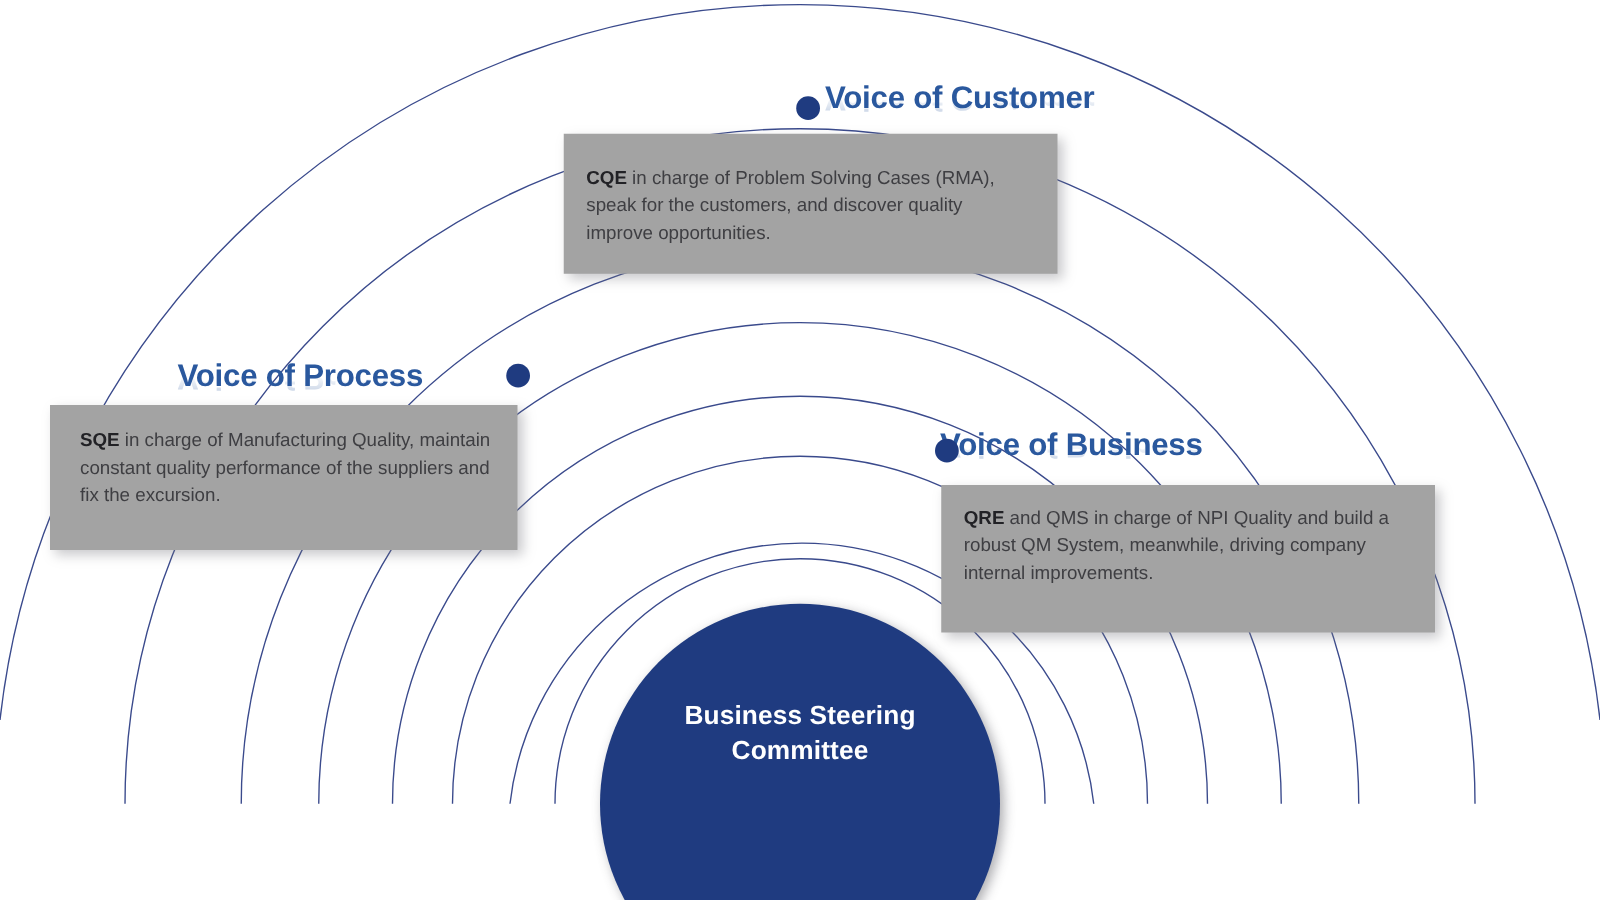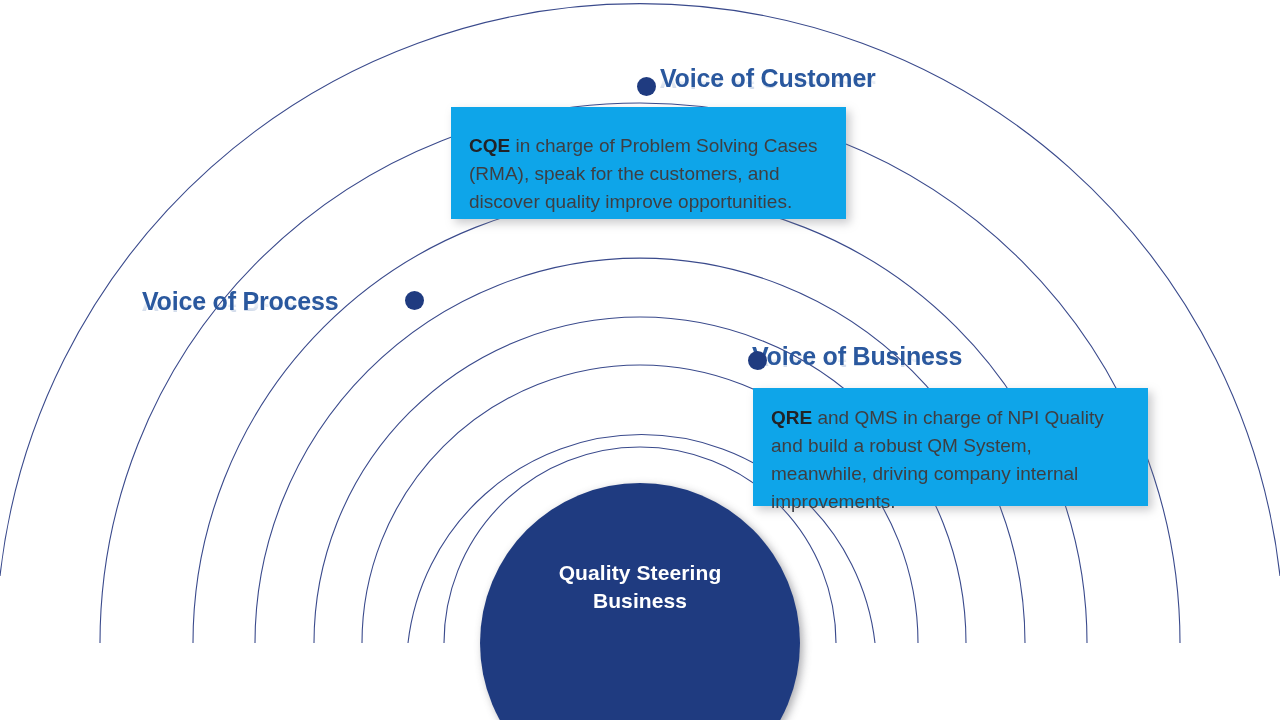--- a/index.html
+++ b/index.html
@@ -81,25 +81,25 @@
     position: absolute;
     width: 19px;
     height: 19px;
     border-radius: 50%;
     background: #1f3b80;
   }
 
   
   .card {
     position: absolute;
-    background: #0ea5e9;
+    background: #a3a3a3;
     box-shadow: 4px 4px 9px rgba(120,120,128,0.40);
     box-sizing: border-box;
     color: #3e3e42;
-    font-size: 19px;
+    font-size: 15px;
     line-height: 1.47;
   }
   .card .card-text {
     display: block;
   }
   .card b {
     color: #222226;
     font-weight: bold;
   }
 
@@ -128,39 +128,42 @@
       <path d="M 314 643 A 326 326 0 0 1 966 643"></path>
       <path d="M 255 643 A 385 385 0 0 1 1025 643"></path>
       <path d="M 193 643 A 447 447 0 0 1 1087 643"></path>
       <path d="M 100 643 A 540 540 0 0 1 1180 643"></path>
       <path d="M 0 576 A 644 644 0 0 1 1280 576"></path>
     </g>
   </svg>
 
   <div class="hub">
     <div class="hub-label">
-      <span>Quality Steering</span><br>
-      <span>Business</span>
+      <span>Business Steering</span><br>
+      <span>Committee</span>
     </div>
   </div>
 
   <div class="vtitle" id="title-customer">
     <span>Voice of Customer</span>
     <span class="reflection">Voice of Customer</span>
   </div>
   <div class="node-dot" id="dot-customer"></div>
   <div class="card" id="card-customer">
     <span class="card-text"><b>CQE</b><span> in charge of Problem Solving Cases (RMA), speak for the customers, and discover quality improve opportunities.</span></span>
   </div>
 
   <div class="vtitle" id="title-process">
     <span>Voice of Process</span>
     <span class="reflection">Voice of Process</span>
   </div>
   <div class="node-dot" id="dot-process"></div>
+  <div class="card" id="card-process">
+    <span class="card-text"><b>SQE</b><span> in charge of Manufacturing Quality, maintain constant quality performance of the suppliers and fix the excursion.</span></span>
+  </div>
 
   <div class="vtitle" id="title-business">
     <span>Voice of Business</span>
     <span class="reflection">Voice of Business</span>
   </div>
   <div class="node-dot" id="dot-business"></div>
   <div class="card" id="card-business">
     <span class="card-text"><b>QRE</b><span> and QMS in charge of NPI Quality and build a robust QM System, meanwhile, driving company internal improvements.</span></span>
   </div>
 

